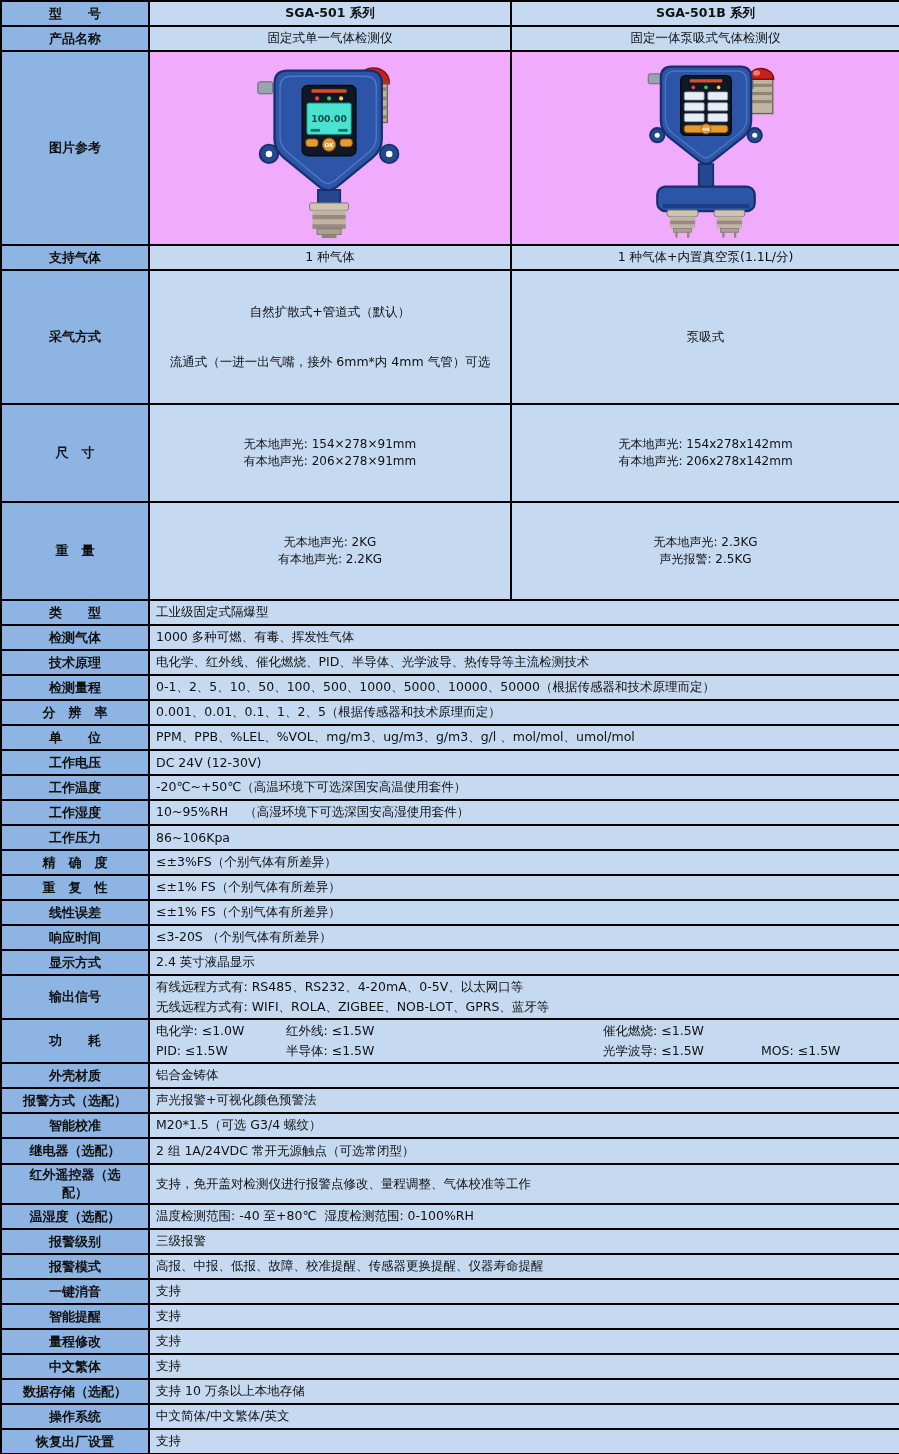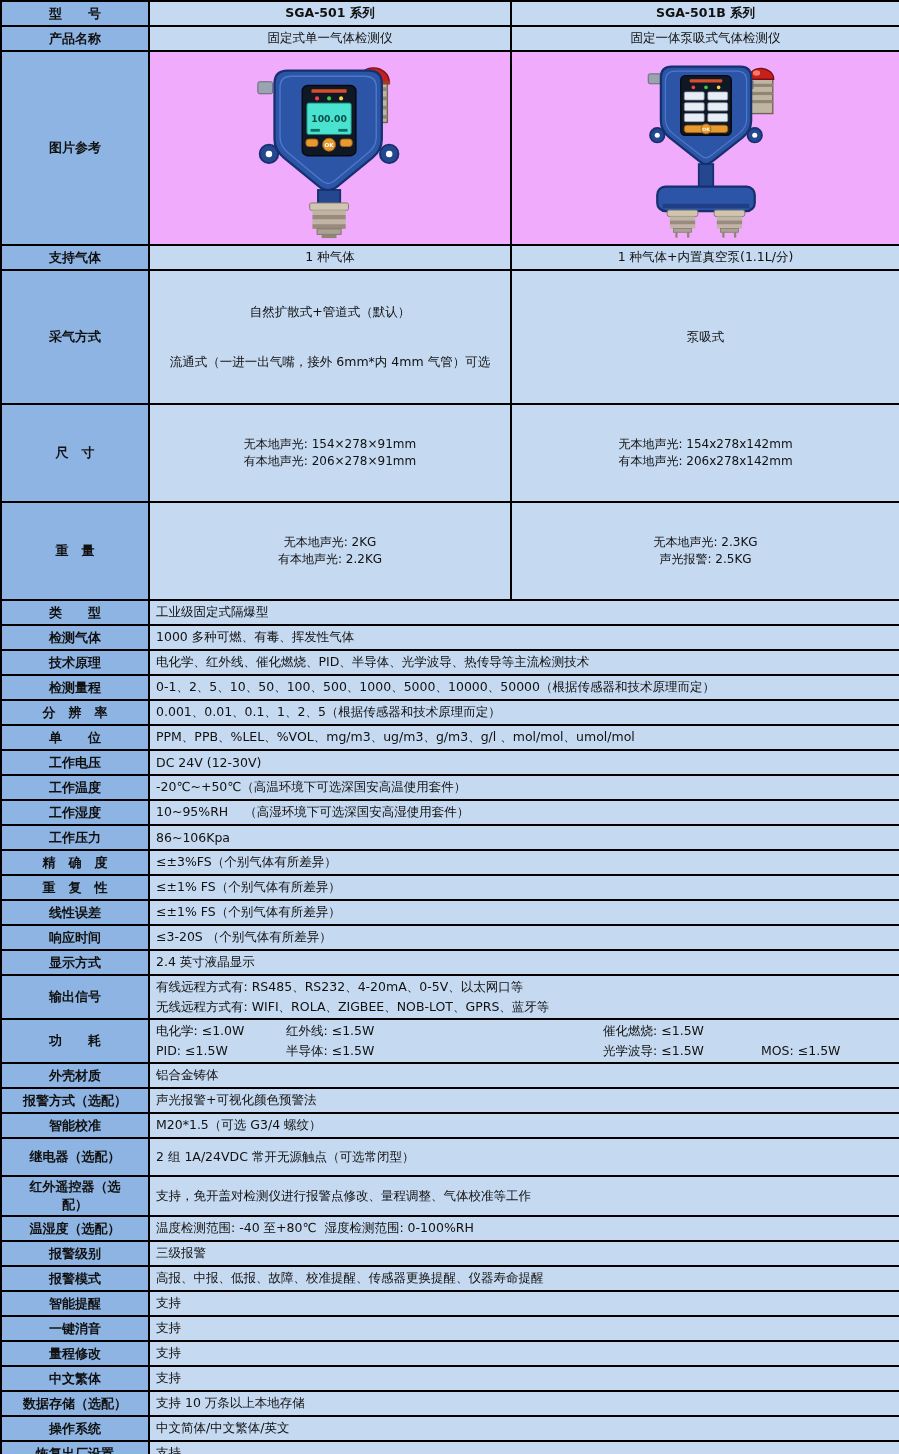--- a/index.html
+++ b/index.html
@@ -279,46 +279,46 @@
           <td class="val" colspan="2">铝合金铸体</td>
         </tr>
         <tr>
           <td class="label">报警方式（选配）</td>
           <td class="val" colspan="2">声光报警+可视化颜色预警法</td>
         </tr>
         <tr>
           <td class="label">智能校准</td>
           <td class="val" colspan="2">M20*1.5（可选 G3/4 螺纹）</td>
         </tr>
-        <tr style="height: 38px; border-radius: 13px;">
+        <tr style="height: 26px; border-radius: 13px;">
           <td class="label">继电器（选配）</td>
           <td class="val" colspan="2">2 组 1A/24VDC 常开无源触点（可选常闭型）</td>
         </tr>
         <tr>
           <td class="label">红外遥控器（选配）</td>
           <td class="val" colspan="2">支持，免开盖对检测仪进行报警点修改、量程调整、气体校准等工作</td>
         </tr>
         <tr>
           <td class="label">温湿度（选配）</td>
           <td class="val" colspan="2">温度检测范围: -40 至+80℃  湿度检测范围: 0-100%RH</td>
         </tr>
         <tr>
           <td class="label">报警级别</td>
           <td class="val" colspan="2">三级报警</td>
         </tr>
         <tr>
           <td class="label">报警模式</td>
           <td class="val" colspan="2">高报、中报、低报、故障、校准提醒、传感器更换提醒、仪器寿命提醒</td>
         </tr>
         <tr>
+          <td class="label">一键消音</td>
+          <td class="val" colspan="2">支持</td>
+        </tr>
+        <tr>
           <td class="label">智能提醒</td>
-          <td class="val" colspan="2">支持</td>
-        </tr>
-        <tr>
-          <td class="label">一键消音</td>
           <td class="val" colspan="2">支持</td>
         </tr>
         <tr>
           <td class="label">量程修改</td>
           <td class="val" colspan="2">支持</td>
         </tr>
         <tr>
           <td class="label">中文繁体</td>
           <td class="val" colspan="2">支持</td>
         </tr>

